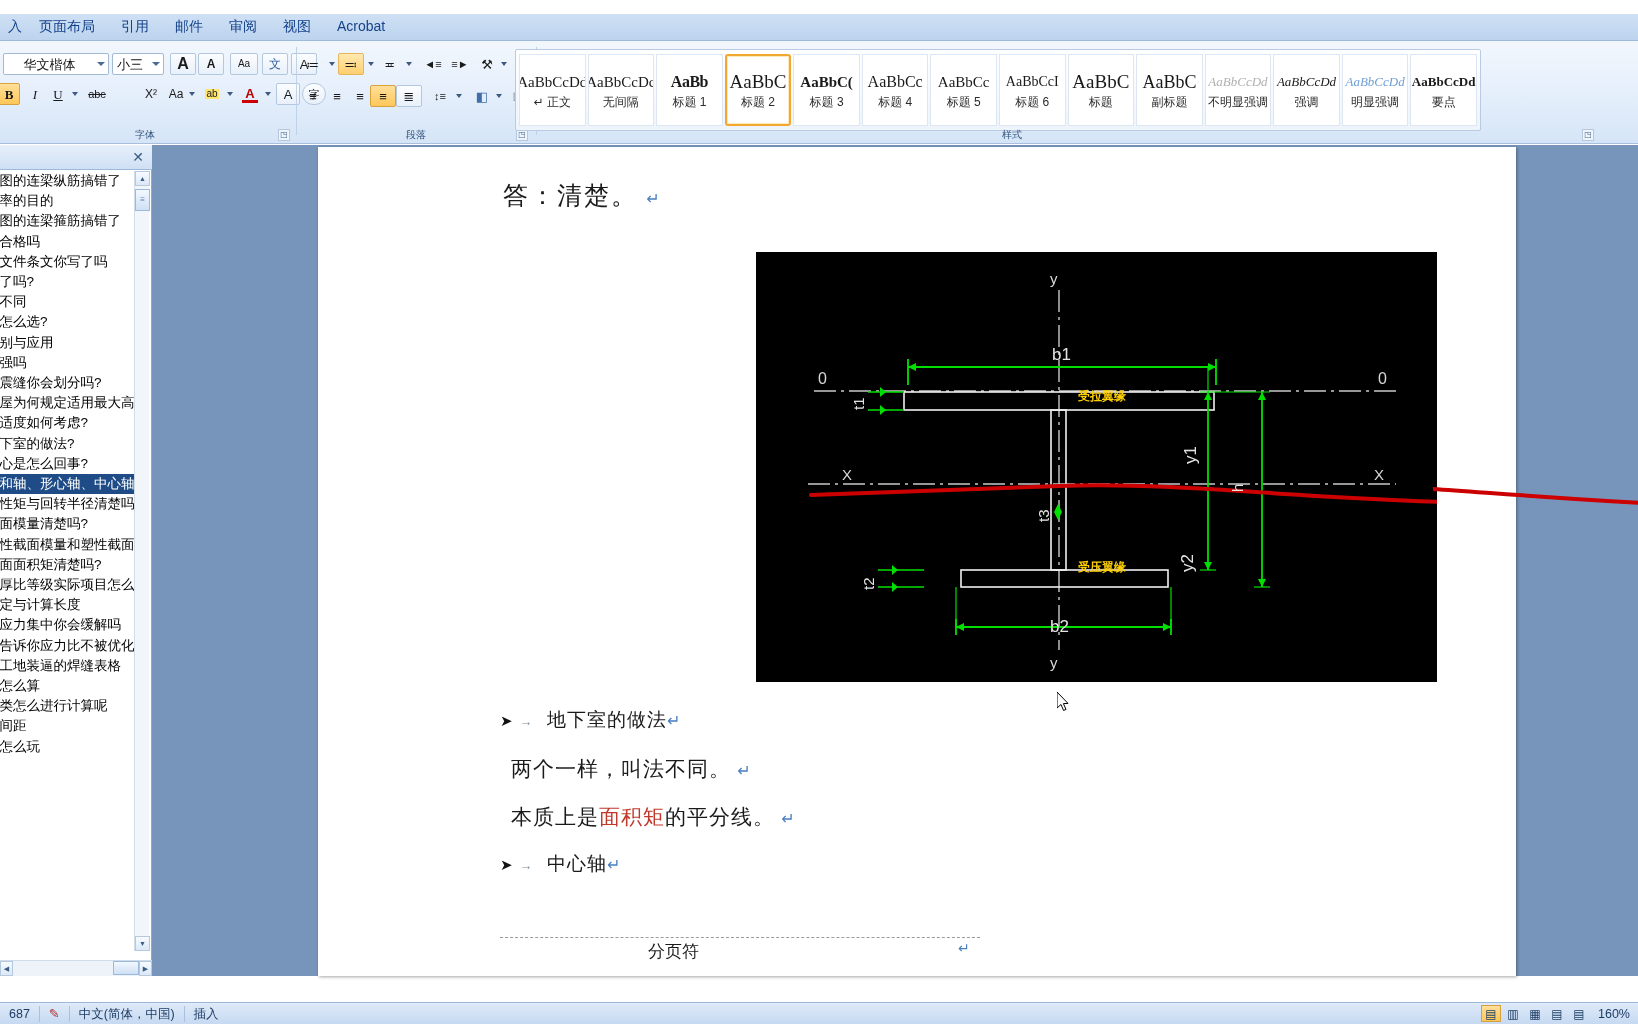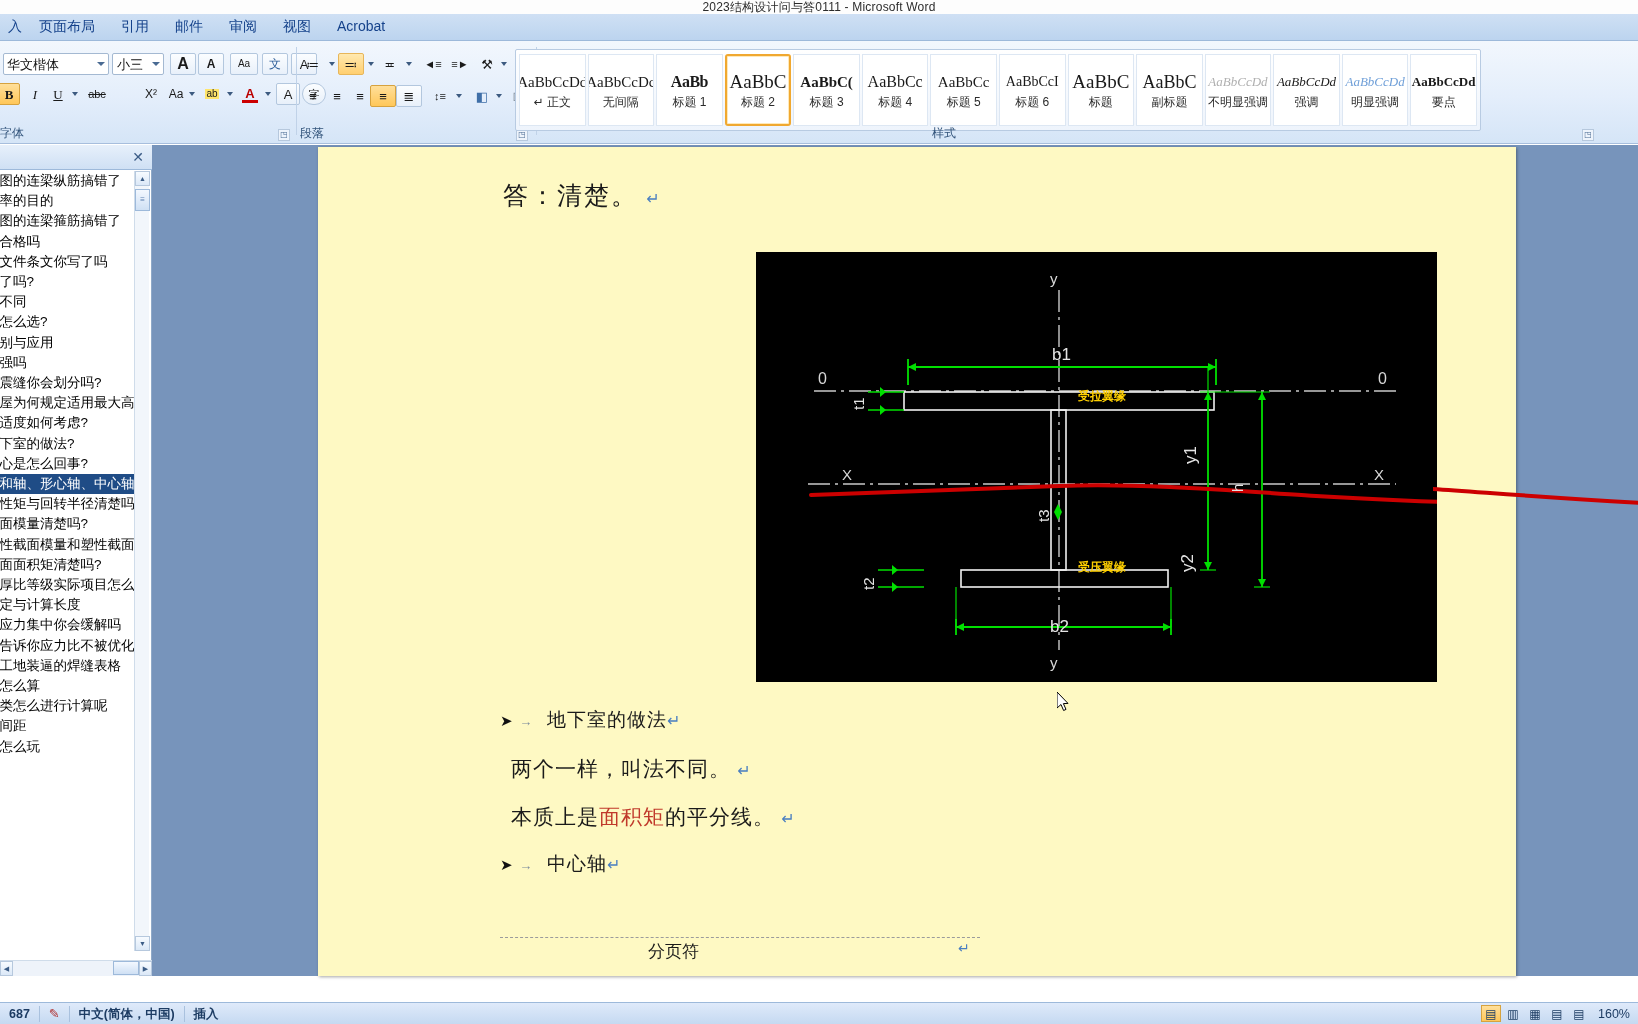--- a/index.html
+++ b/index.html
@@ -45,34 +45,34 @@
   }
   .group {
     position: absolute; top: 0; height: 103px;
   }
   .group-sep {
     position: absolute; top: 6px; width: 1px; height: 88px;
     background: #c0d2e8;
   }
   .group-label {
     position: absolute; bottom: 2px; width: 100%;
-    font-size: 12px; color: #31537a;
+    text-align: center; font-size: 10px; color: #31537a;
   }
   .dialog-launcher {
     position: absolute; bottom: 3px; width: 12px; height: 12px;
     border: 1px solid #b6c8dd; background: #eef4fc;
     font-size: 8px; color: #4a6b93; line-height: 10px; text-align: center;
   }
 
   
   .fontname {
     position: absolute; left: 3px; top: 12px; width: 106px; height: 22px;
     background: #fff; border: 1px solid #a4b9d2; border-radius: 2px;
     font-size: 13px; color: #111; padding: 2px 16px 0 3px;
-    white-space: nowrap; overflow: hidden;
+    white-space: nowrap; overflow: hidden; text-align: center;
   }
   .fontsize {
     position: absolute; left: 112px; top: 12px; width: 52px; height: 22px;
     background: #fff; border: 1px solid #a4b9d2; border-radius: 2px;
     font-size: 13px; color: #111; padding: 2px 14px 0 4px;
     white-space: nowrap; overflow: hidden;
   }
   .combo-caret {
     position: absolute; right: 3px; top: 8px;
     width: 0; height: 0; border-left: 4px solid transparent;
@@ -184,21 +184,21 @@
   .hs-thumb { margin-left: 100px; width: 26px; height: 14px;
     background: linear-gradient(#f3f8ff,#cfe0f4); border: 1px solid #9db9da; }
 
   
   .workspace {
     position: absolute; left: 152px; top: 145px; width: 1486px; height: 831px;
     background: #7794bb;
   }
   .page {
     position: absolute; left: 166px; top: 2px; width: 1198px; height: 829px;
-    background: #fef9c3; box-shadow: 1px 1px 3px rgba(0,0,0,.35);
+    background: #ffffff; box-shadow: 1px 1px 3px rgba(0,0,0,.35);
   }
   .doc-line {
     position: absolute; font-family: "Liberation Serif", serif;
     color: #1a1a1a; white-space: nowrap;
   }
   .ans { left: 185px; top: 32px; font-size: 25px; letter-spacing: 2px; }
   .pilcrow { color: #4a7fc1; font-size: 16px; }
   .red-run { color: #c0392b; }
   .bullet-line { font-size: 19px; letter-spacing: 1px; }
   .body-line { font-size: 21px; letter-spacing: 1px; margin-left: 11px; }
@@ -223,21 +223,21 @@
   .cad svg { display: block; }
   .statusbar {
     position: absolute; left: 0; bottom: 0; width: 1638px; height: 22px;
     background: linear-gradient(#dfeafa,#c5d9f1);
     border-top: 1px solid #9db9da;
     display: flex; align-items: center;
   }
   .sb-item {
     font-size: 12.5px; color: #1d3css; color:#1d3c63;
     padding: 0 9px; line-height: 22px; white-space: nowrap;
-    border-right: 1px solid #a9c1de; height: 16px; display:flex; align-items:center;font-weight:bold;
+    border-right: 1px solid #a9c1de; height: 16px; display:flex; align-items:center;
   }
   .sb-item.noborder { border-right: none; }
   .sb-spacer { flex: 1; }
   .sb-viewbtn {
     width: 20px; height: 17px; margin: 0 1px;
     border: 1px solid transparent; display:flex; align-items:center;
     justify-content:center; font-size: 12px; color:#1d3c63;
   }
   .sb-viewbtn.active { border-color:#d6a23f; background: linear-gradient(#ffdf9a,#ffc759); }
   .sb-zoom { font-size: 12.5px; color:#1d3c63; padding: 0 8px; }
@@ -245,23 +245,20 @@
   .cursor-arrow {
     position: absolute; left: 905px; top: 547px; width: 14px; height: 20px;
     z-index: 50; pointer-events: none;
   }
 </style>
 </head>
 <body>
 
 <div class="app">
 
-  <div class="titlebar">
-    <span class="title-text">2023结构设计问与答0111  -  Microsoft Word</span>
-  </div>
 
   <div class="tabstrip">
     <div class="tab cut">入</div>
     <div class="tab">页面布局</div>
     <div class="tab">引用</div>
     <div class="tab">邮件</div>
     <div class="tab">审阅</div>
     <div class="tab">视图</div>
     <div class="tab latin">Acrobat</div>
   </div>

